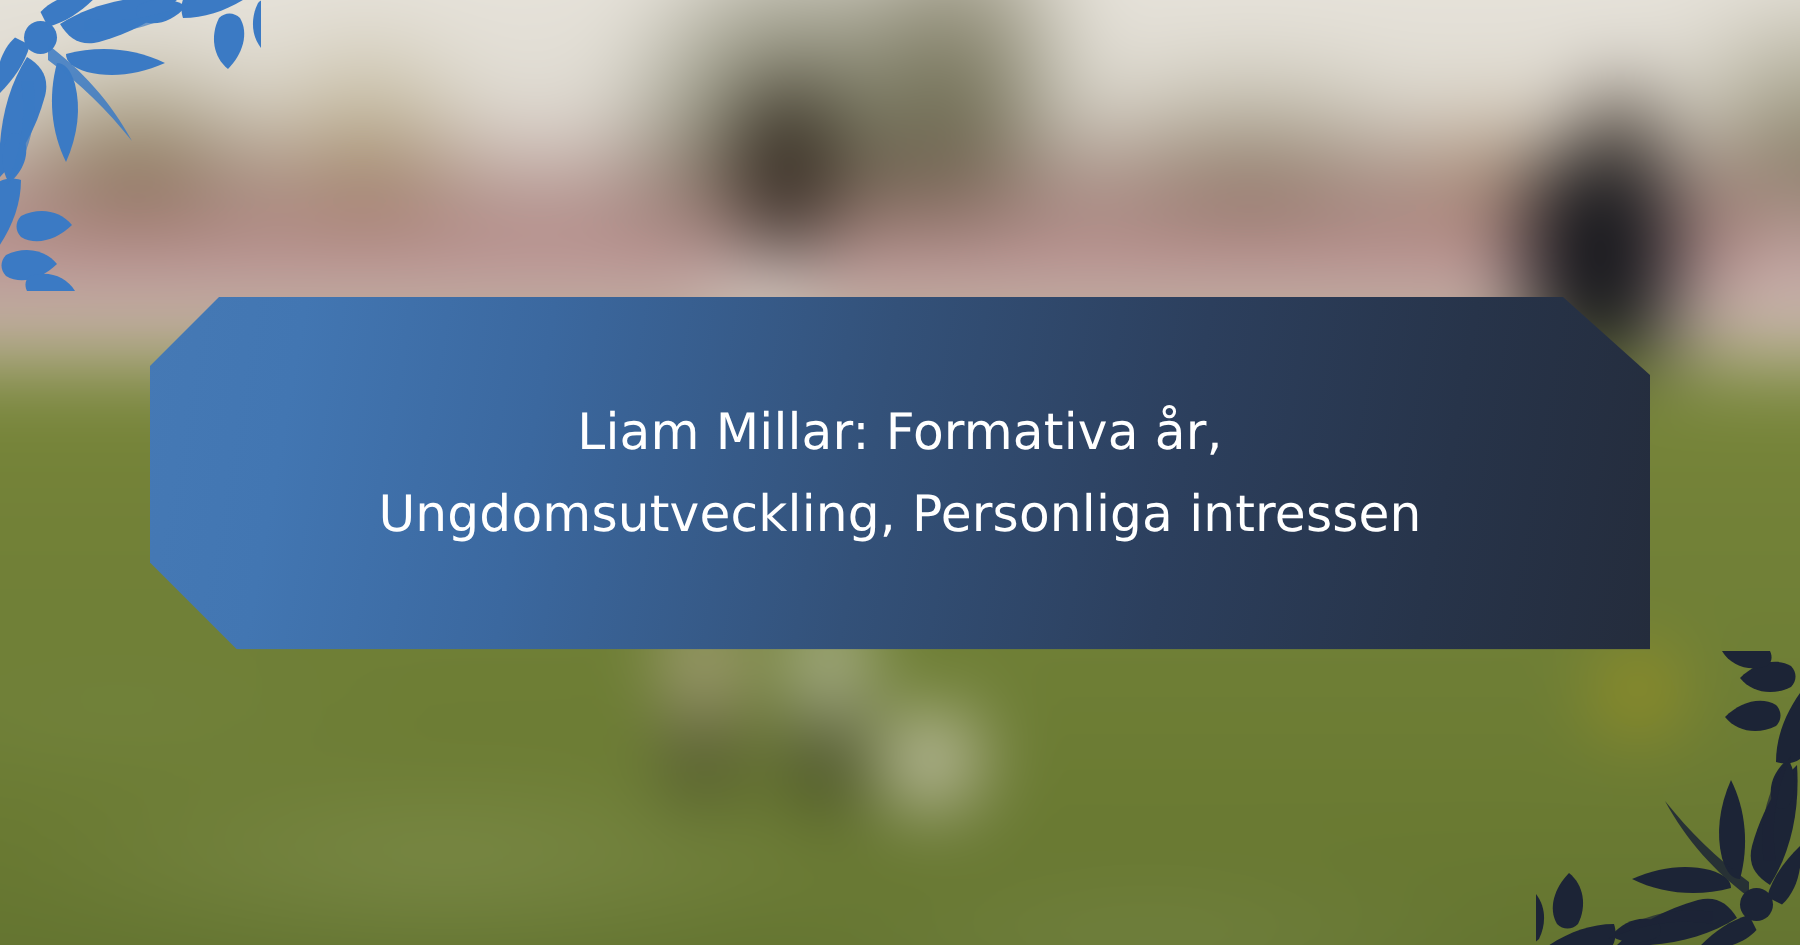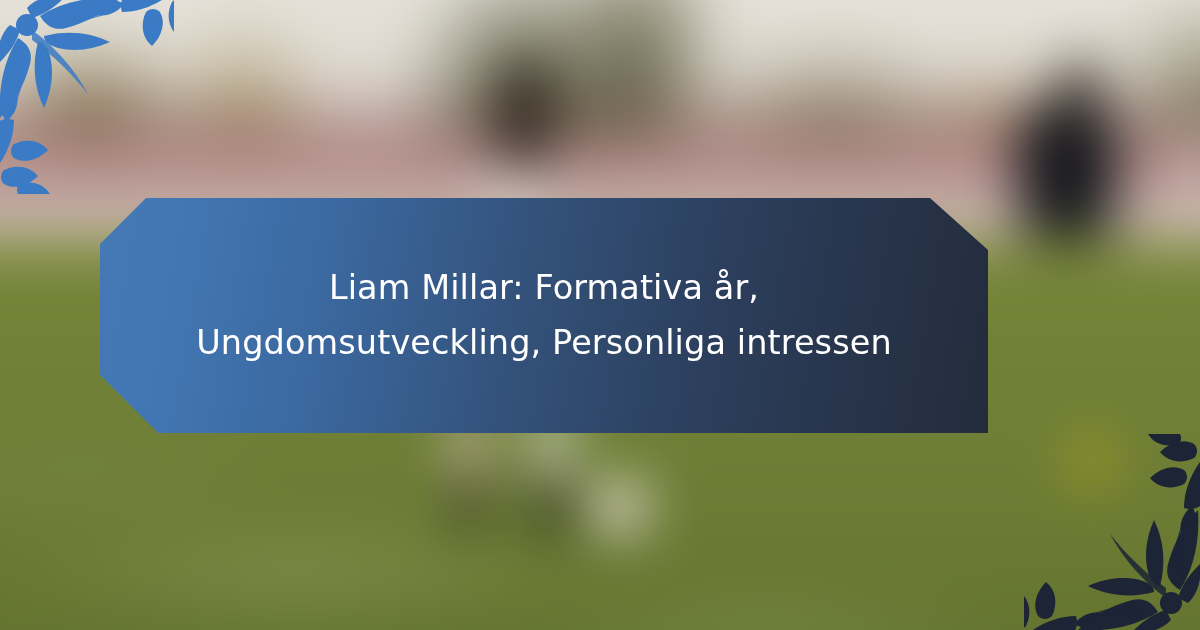--- a/index.html
+++ b/index.html
@@ -138,21 +138,21 @@
   }
   .ornament.tl { left: -4px; top: -6px; }
   .ornament.br { right: -2px; bottom: -4px; transform: scaleX(-1) scaleY(-1); }
   .ornament svg { display: block; width: 100%; height: 100%; }
 
   
   .banner {
     position: absolute;
     left: 100px;
     top: 198px;
-    width: 888px;
+    width: 1000px;
     height: 235px;
     background: linear-gradient(100deg,
        #4579b5 0%,
        #4276b2 10%,
        #3b689f 26%,
        #335179 48%,
        #2c3f5d 68%,
        #27344a 85%,
        #242c3c 100%);
     clip-path: polygon(

